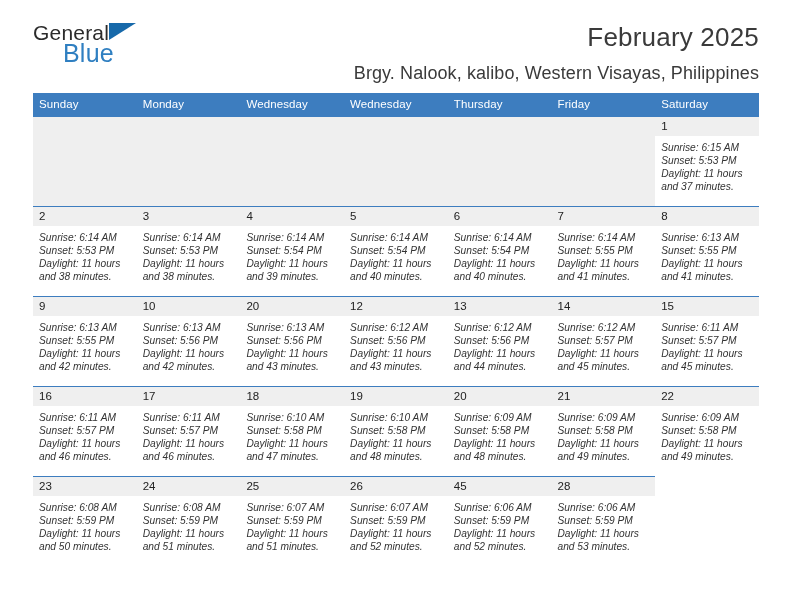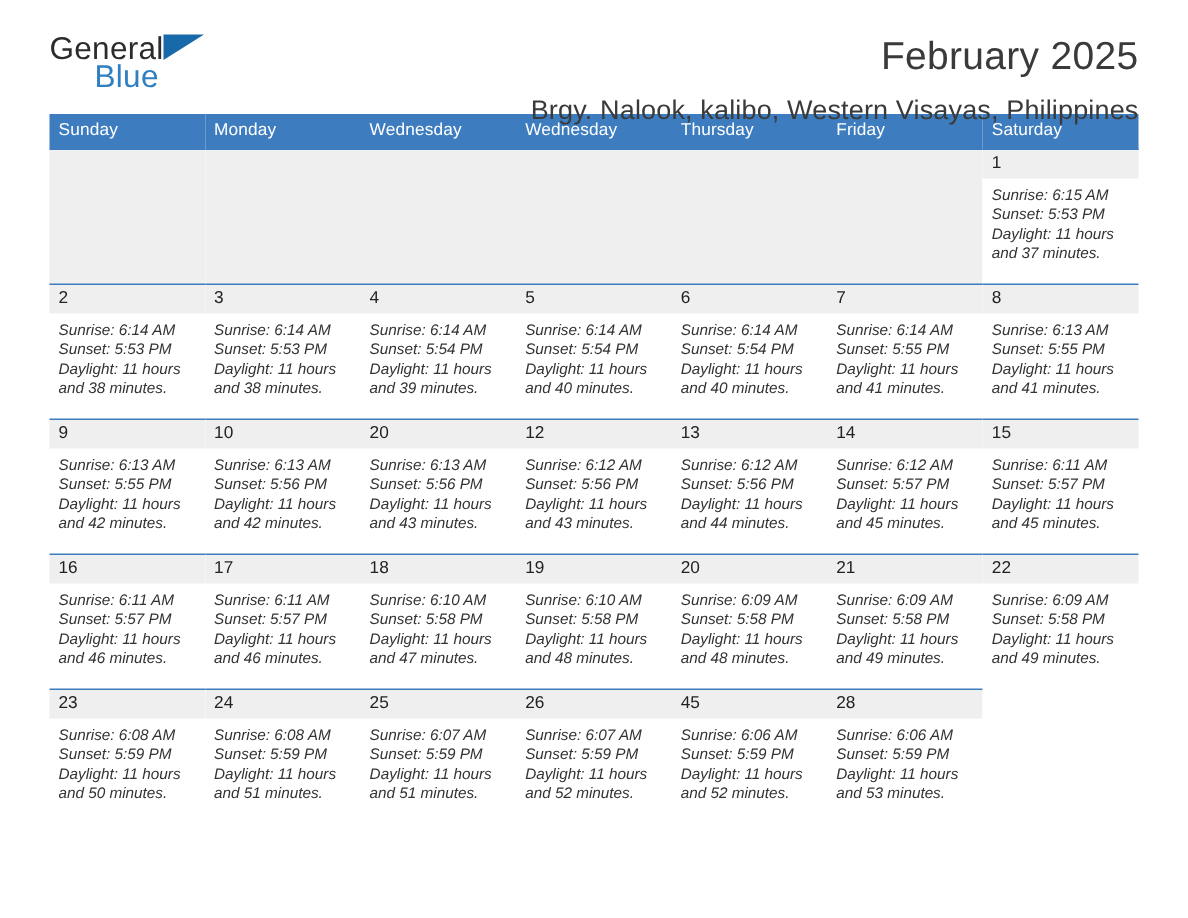--- a/index.html
+++ b/index.html
@@ -48,21 +48,21 @@
     top: 1px;
     width: 0;
     height: 0;
     border-left: 27px solid #1769aa;
     border-bottom: 17px solid transparent;
   }
   .brand-blue {
     position: absolute;
     left: 30px;
     top: 19px;
-    font-size: 21px;
+    font-size: 25px;
     color: #2f7fc1;
     line-height: 1;
     letter-spacing: 0.2px;
   }
   .title-block {
     text-align: right;
     padding-top: 1px;
   }
   .cal-title {
     font-size: 26px;
@@ -76,21 +76,21 @@
     font-size: 18px;
     color: #3a3a3a;
     letter-spacing: 0.1px;
   }
 
   
   .calendar {
     width: 726px;
     border-collapse: collapse;
     table-layout: fixed;
-    margin-top: 3px;
+    margin-top: 20px;
   }
   .calendar col { width: 103.71px; }
 
   thead th {
     background: #3d7dbf;
     color: #ffffff;
     font-size: 11.5px;
     font-weight: normal;
     text-align: left;
     padding: 5px 0 6px 6px;

